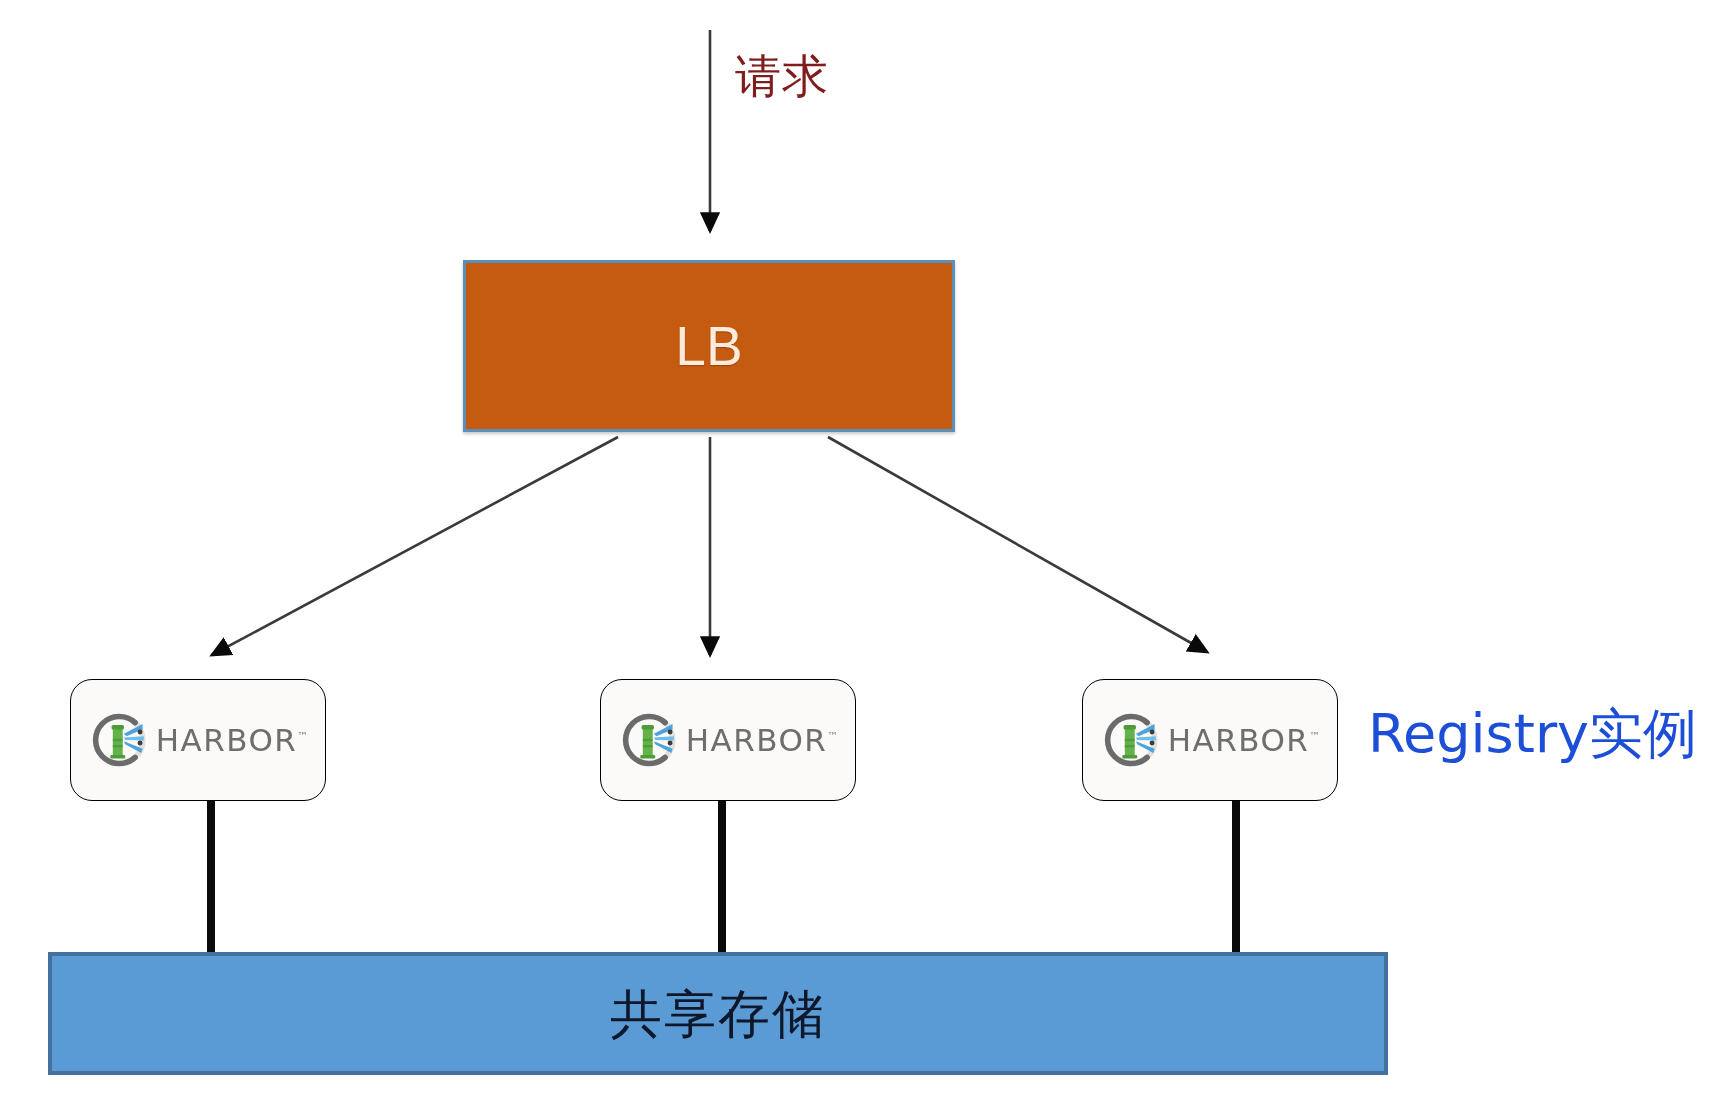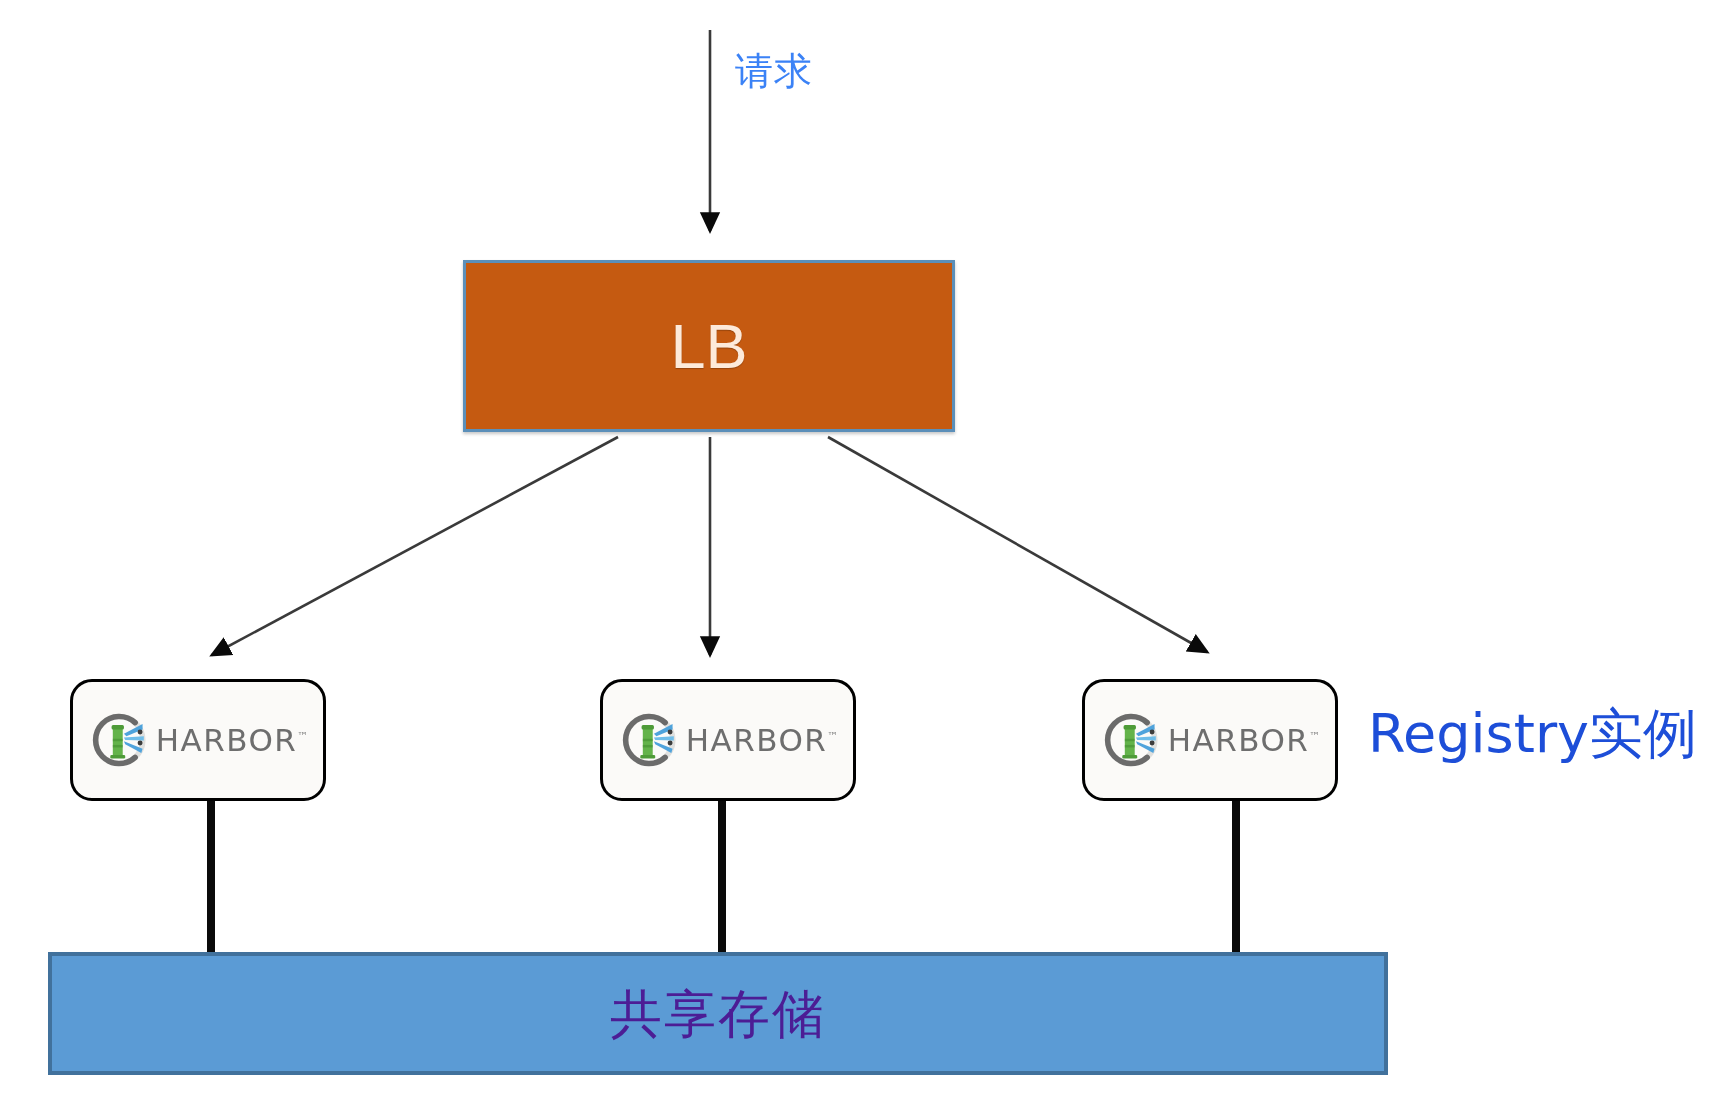--- a/index.html
+++ b/index.html
@@ -24,22 +24,22 @@
     width: 1736px;
     height: 1099px;
     pointer-events: none;
   }
 
   
   .request-label {
     position: absolute;
     left: 735px;
     top: 46px;
-    font-size: 38px;
-    color: #3b82f6;
+    font-size: 46px;
+    color: #7f1d1d;
     letter-spacing: 1px;
     white-space: nowrap;
     font-family: "DejaVu Sans", "Liberation Sans", sans-serif;
   }
 
   
   .lb-box {
     position: absolute;
     left: 463px;
     top: 260px;
@@ -47,34 +47,34 @@
     height: 172px;
     background: #C55A11;
     border: 3px solid #5B8FB9;
     box-sizing: border-box;
     display: flex;
     align-items: center;
     justify-content: center;
     box-shadow: 0 2px 3px rgba(0,0,0,0.22);
   }
   .lb-box .lb-text {
-    font-size: 63px;
+    font-size: 55px;
     color: #FDEADA;
     line-height: 1;
     text-shadow: 0 1px 1px rgba(0,0,0,0.25);
   }
 
   
   .harbor-box {
     position: absolute;
     top: 679px;
     width: 256px;
     height: 122px;
     background: #FBFAF8;
-    border: 3px solid #000000;
+    border: 1px solid #000000;
     border-radius: 22px;
     box-sizing: border-box;
     display: flex;
     align-items: center;
     justify-content: center;
   }
   .harbor-box.n0 { left: 70px; }
   .harbor-box.n1 { left: 600px; }
   .harbor-box.n2 { left: 1082px; }
 
@@ -124,21 +124,21 @@
     height: 123px;
     background: #5B9BD5;
     border: 4px solid #41719C;
     box-sizing: border-box;
     display: flex;
     align-items: center;
     justify-content: center;
   }
   .storage-box .storage-text {
     font-size: 52px;
-    color: #4c1d95;
+    color: #0f172a;
     letter-spacing: 2px;
     line-height: 1;
     font-family: "DejaVu Sans", "Liberation Sans", sans-serif;
   }
 </style>
 </head>
 <body>
 
 <div id="canvas">
 

